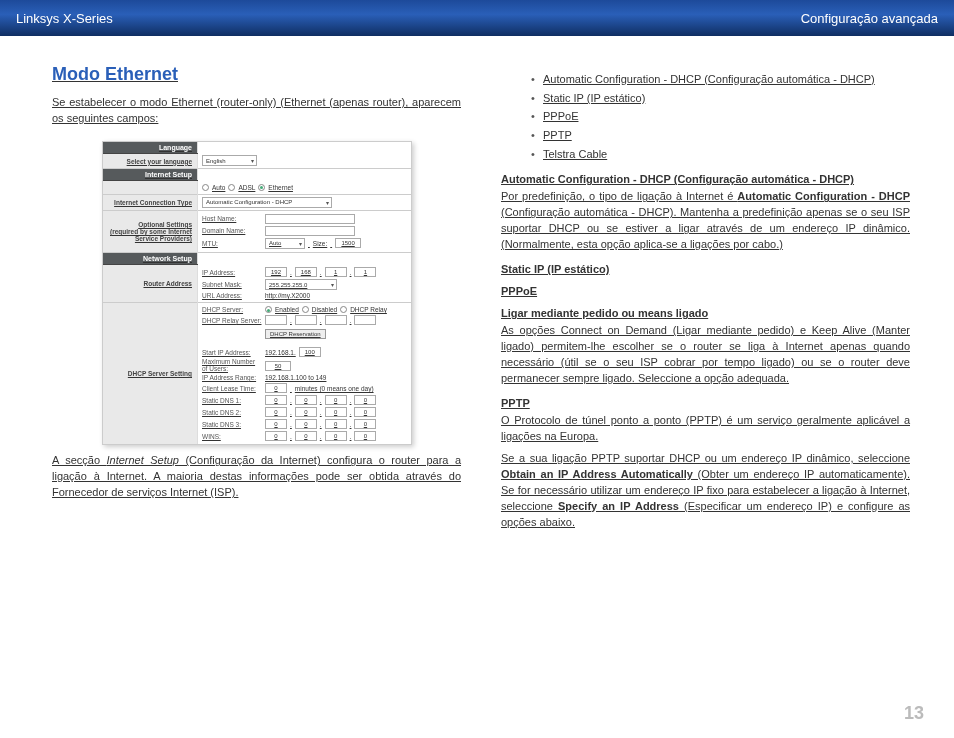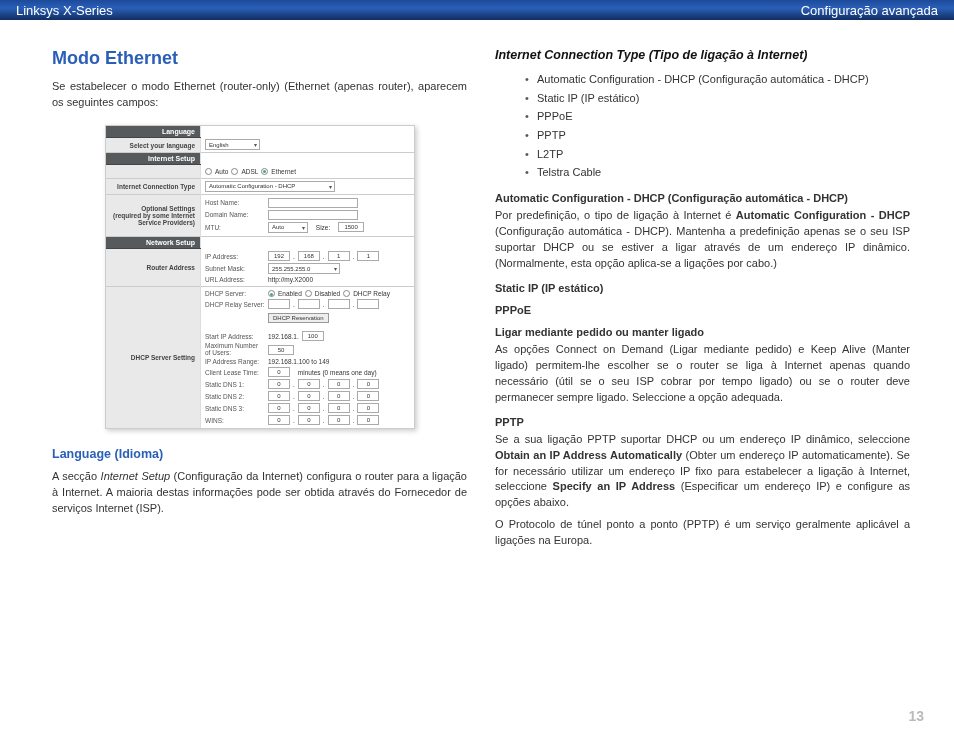--- a/index.html
+++ b/index.html
@@ -6,34 +6,35 @@
   body {
     font-family: Arial, Helvetica, sans-serif;
     width: 954px;
     height: 738px;
     background: #fff;
     font-size: 11px;
     color: #333;
     position: relative;
   }
   .top-bar {
-    height: 20px;
+    height: 36px;
     background: linear-gradient(180deg, #1d4a9a 0%, #2a5fb8 40%, #0f2e62 100%);
     display: flex;
     justify-content: space-between;
     align-items: center;
     padding: 0 16px;
     color: #fff;
     font-size: 13px;
     font-weight: 300;
   }
   .content {
     display: flex;
     padding: 28px 44px 10px 52px;
-    gap: 28px;
+    gap: 40px;
+    text-decoration: underline;
   }
   .col { flex: 1; min-width: 0; }
   .h1 {
     color: #2a5fb8;
     font-size: 18px;
     font-weight: 700;
     margin-bottom: 10px;
   }
   .h2 {
     color: #2a5fb8;
@@ -73,21 +74,21 @@
     content: "•";
     position: absolute;
     left: 0;
     color: #555;
   }
   .page-num {
     position: absolute;
     bottom: 14px;
     right: 30px;
     color: #bbb;
-    font-size: 14px;
+    font-size: 18px;
     font-weight: 700;
   }
   
   .panel {
     width: 310px;
     margin: 14px auto 8px auto;
     border: 1px solid #ccc;
     box-shadow: 2px 2px 5px rgba(0,0,0,.2);
     font-size: 7px;
     color: #333;
@@ -266,45 +267,42 @@
             <div class="field-row"><span class="fname">Static DNS 1:</span><span class="ip-box">0</span>.<span class="ip-box">0</span>.<span class="ip-box">0</span>.<span class="ip-box">0</span></div>
             <div class="field-row"><span class="fname">Static DNS 2:</span><span class="ip-box">0</span>.<span class="ip-box">0</span>.<span class="ip-box">0</span>.<span class="ip-box">0</span></div>
             <div class="field-row"><span class="fname">Static DNS 3:</span><span class="ip-box">0</span>.<span class="ip-box">0</span>.<span class="ip-box">0</span>.<span class="ip-box">0</span></div>
             <div class="field-row"><span class="fname">WINS:</span><span class="ip-box">0</span>.<span class="ip-box">0</span>.<span class="ip-box">0</span>.<span class="ip-box">0</span></div>
           </td>
         </tr>
       </tbody>
         </table>
     </div>
 
-    <div class="h2">Language (Idioma)</div>
 
     <p><span>A secção </span><i>Internet Setup</i><span> (Configuração da Internet) configura o router para a ligação à Internet. A maioria destas informações pode ser obtida através do Fornecedor de serviços Internet (ISP).</span></p>
   </div>
 
   <div class="col">
-    <div class="h3">Internet Connection Type (Tipo de ligação à Internet)</div>
     <ul class="bullets">
       <li>Automatic Configuration - DHCP (Configuração automática - DHCP)</li>
       <li>Static IP (IP estático)</li>
       <li>PPPoE</li>
       <li>PPTP</li>
-      <li>L2TP</li>
       <li>Telstra Cable</li>
     </ul>
 
     <div class="small-bold">Automatic Configuration - DHCP (Configuração automática - DHCP)</div>
     <p><span>Por predefinição, o tipo de ligação à Internet é </span><b>Automatic Configuration - DHCP</b><span> (Configuração automática - DHCP). Mantenha a predefinição apenas se o seu ISP suportar DHCP ou se estiver a ligar através de um endereço IP dinâmico. (Normalmente, esta opção aplica-se a ligações por cabo.)</span></p>
 
     <div class="small-bold">Static IP (IP estático)</div>
 
     <div class="small-bold">PPPoE</div>
 
-    <div class="small-bold">Ligar mediante pedido ou manter ligado</div>
+    <div class="small-bold">Ligar mediante pedido ou means ligado</div>
     <p>As opções Connect on Demand (Ligar mediante pedido) e Keep Alive (Manter ligado) permitem-lhe escolher se o router se liga à Internet apenas quando necessário (útil se o seu ISP cobrar por tempo ligado) ou se o router deve permanecer sempre ligado. Seleccione a opção adequada.</p>
 
     <div class="small-bold">PPTP</div>
+    <p>O Protocolo de túnel ponto a ponto (PPTP) é um serviço geralmente aplicável a ligações na Europa.</p>
     <p><span>Se a sua ligação PPTP suportar DHCP ou um endereço IP dinâmico, seleccione </span><b>Obtain an IP Address Automatically</b><span> (Obter um endereço IP automaticamente). Se for necessário utilizar um endereço IP fixo para estabelecer a ligação à Internet, seleccione </span><b>Specify an IP Address</b><span> (Especificar um endereço IP) e configure as opções abaixo.</span></p>
-    <p>O Protocolo de túnel ponto a ponto (PPTP) é um serviço geralmente aplicável a ligações na Europa.</p>
   </div>
 </div>
 
 <div class="page-num">13</div>
 
 </body></html>

